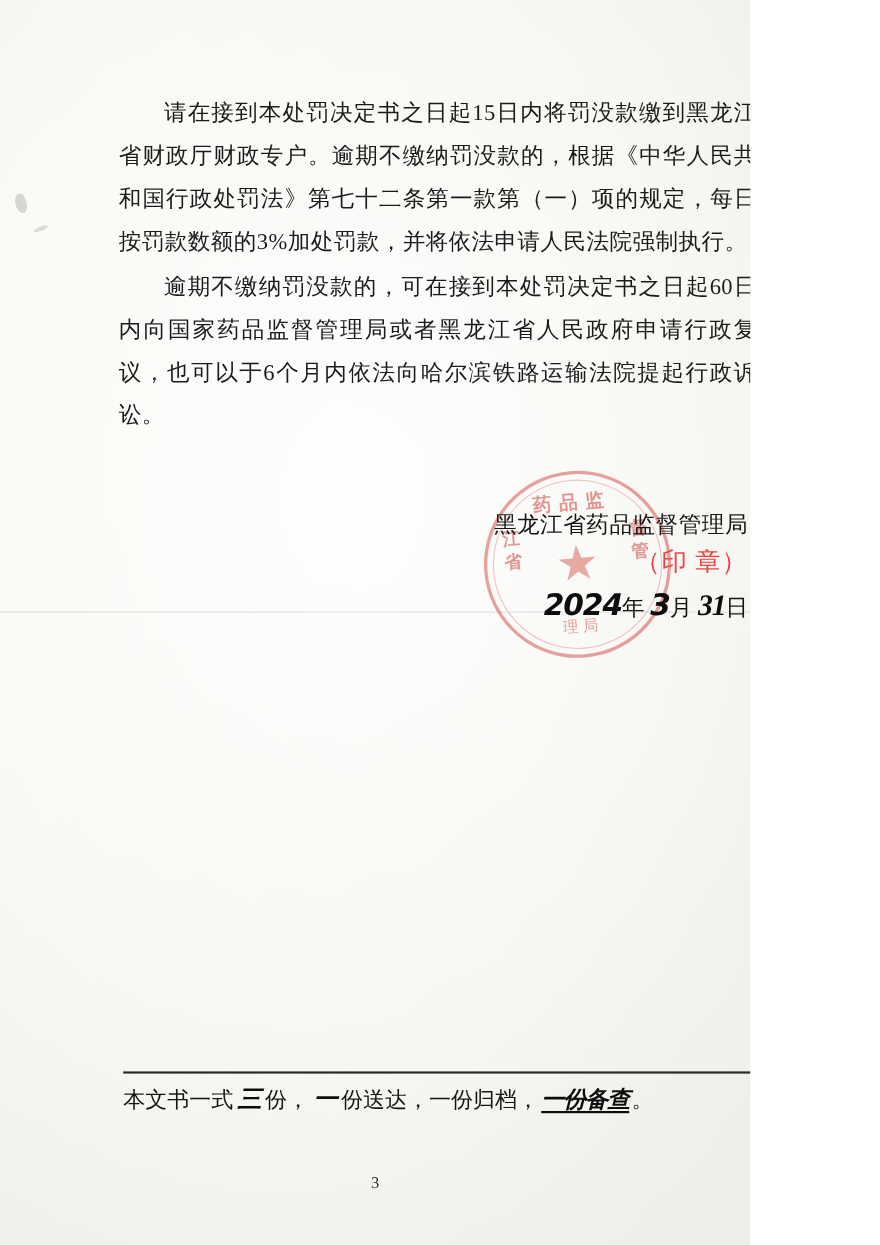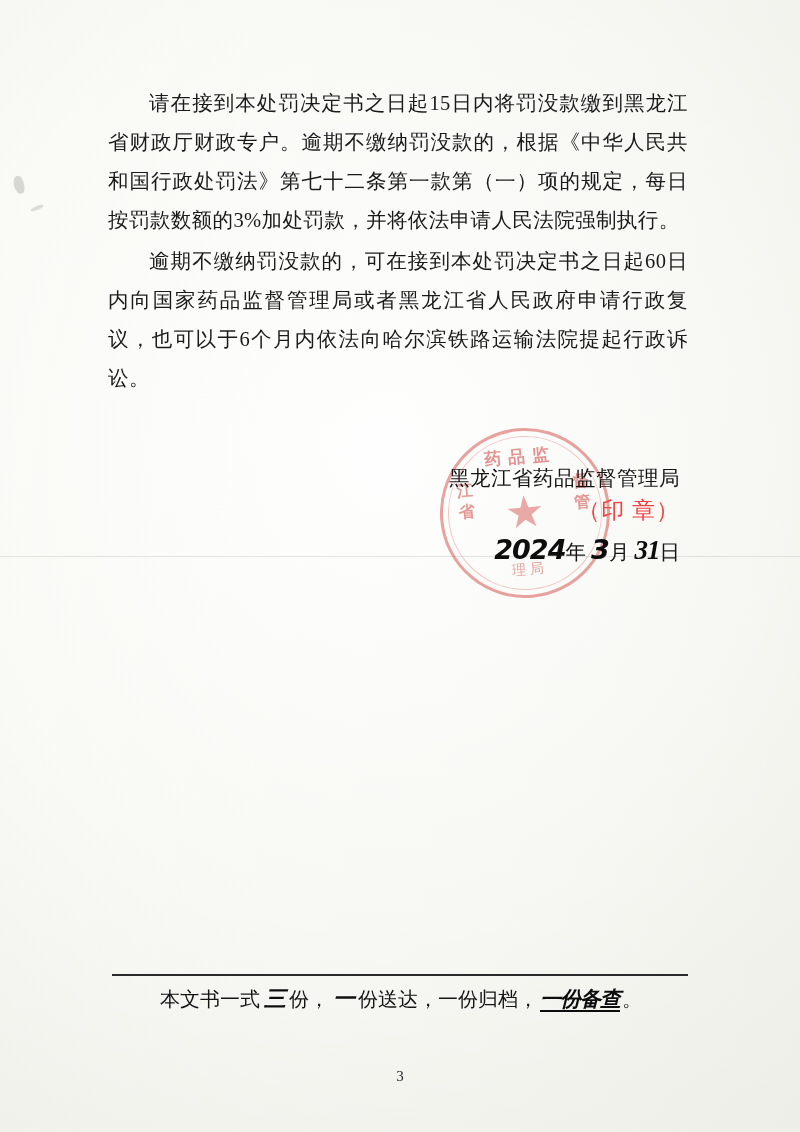--- a/index.html
+++ b/index.html
@@ -5,21 +5,21 @@
   html, body {
     margin: 0;
     padding: 0;
     background: #ffffff;
   }
   body {
     font-family: "Liberation Serif", "DejaVu Serif", serif;
   }
   .page {
     position: relative;
-    width: 800px;
+    width: 682px;
     height: 1132px;
     background: #fbfbf9;
     overflow: hidden;
   }
   
   .paper-tex {
     position: absolute;
     inset: 0;
     background:
       radial-gradient(ellipse 90% 70% at 48% 40%, rgba(255,255,255,0.9) 0%, rgba(248,248,244,0.6) 60%, rgba(238,238,232,0.75) 100%),
@@ -197,21 +197,20 @@
   }
   .footer-copies {
     position: absolute;
     left: 112px;
     top: 982px;
     width: 600px;
     font-size: 20px;
     line-height: 34px;
     color: #141414;
     white-space: nowrap;
-    margin-left: 48px;
   }
   .hw-inline {
     font-family: "DejaVu Sans", sans-serif;
     font-weight: 700;
     font-style: italic;
     color: #0d0d0d;
     font-size: 22px;
     letter-spacing: -1px;
     padding: 0 4px;
   }

